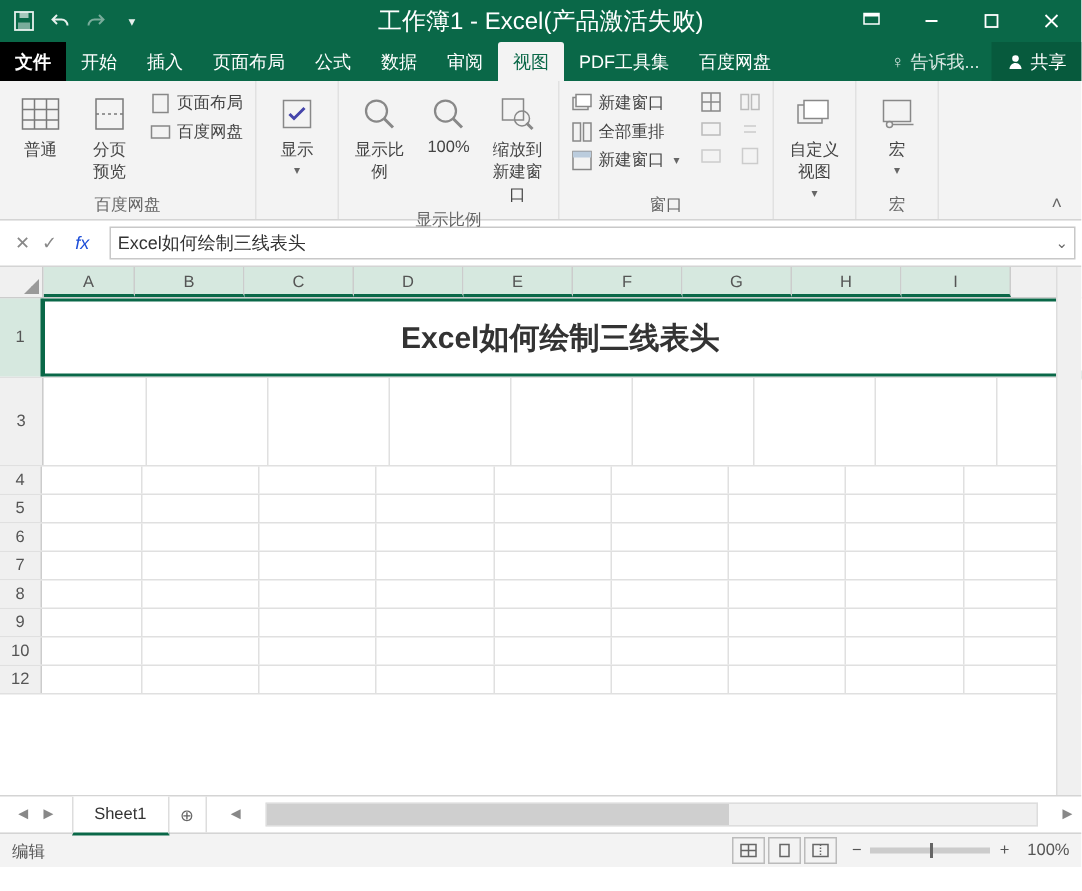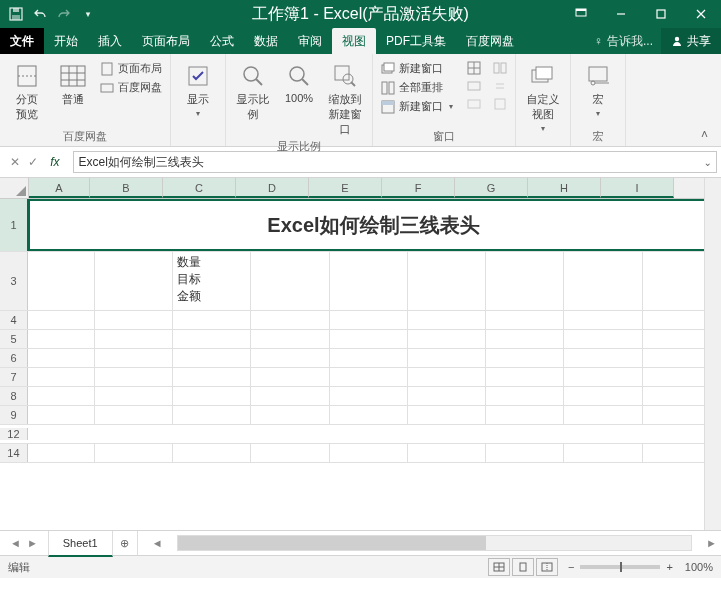--- a/index.html
+++ b/index.html
@@ -23,21 +23,21 @@
 .bigbtn{width:42px;display:flex;flex-direction:column;align-items:center;gap:2px;padding-top:4px;font-size:11px;color:#444;text-align:center}
 .bigbtn .ic{width:28px;height:28px;display:flex;align-items:center;justify-content:center}
 .stack{display:flex;flex-direction:column;gap:2px;padding-top:2px}
 .smallbtn{display:flex;align-items:center;gap:4px;font-size:11px;color:#444;padding:1px 2px}
 .smallbtn .ic{width:14px;height:14px;display:flex;align-items:center;justify-content:center}
 .collapse{position:absolute;right:6px;bottom:4px;width:14px;height:14px;color:#666}
 .fbar{height:26px;background:#fff;border-bottom:1px solid #d4d4d4;display:flex;align-items:center;gap:4px;padding:2px 4px}
 .namebox{width:90px;border:1px solid #c8c8c8;background:#fff;height:20px;display:flex;align-items:center;padding:0 4px;font-size:12px}
 .namebox .dd{margin-left:auto;color:#666;font-size:9px}
 .fx-controls{display:flex;align-items:center;gap:8px;color:#888;padding:0 6px}
-.fx{font-style:italic;color:#14532d;padding:0 4px}
+.fx{font-style:italic;color:#1d4ed8;padding:0 4px}
 .formula{flex:1;border:1px solid #c8c8c8;height:20px;display:flex;align-items:center;padding:0 4px;font-size:12px}
 .formula .exp{margin-left:auto;color:#666;font-size:10px}
 .sheet{position:relative;background:#fff}
 .colhdrs{display:flex;height:20px;background:#f0f0f0;border-bottom:1px solid #ccc}
 .corner{width:28px;border-right:1px solid #ccc;background:#f0f0f0;position:relative}
 .corner::after{content:"";position:absolute;right:2px;bottom:2px;border:5px solid transparent;border-right-color:#999;border-bottom-color:#999}
 .ch{border-right:1px solid #ccc;text-align:center;font-size:11px;color:#555;line-height:20px}
 .ch.sel{background:#d6e8df;border-bottom:2px solid #0a6848}
 .rows{}
 .row{display:flex;border-bottom:1px solid #e0e0e0}
@@ -140,38 +140,38 @@
       <span>共享</span>
     </div>
 </div>
 
 <div class="ribbon">
   <div class="group">
     <div class="body">
       <div class="bigbtn">
           <div class="ic">
             <svg width="26" height="22">
-              <rect x="4" y="1" width="18" height="20" fill="none" stroke="#7a7a7a"></rect>
-              <line x1="4" y1="11" x2="22" y2="11" stroke="#7a7a7a" stroke-dasharray="2"></line>
-            </svg>
-          </div>
-          <span style="white-space:pre-line">分页
-预览</span>
-        </div>
-      <div class="bigbtn">
-          <div class="ic">
-            <svg width="26" height="22">
               <rect x="1" y="1" width="24" height="20" fill="none" stroke="#7a7a7a"></rect>
               <line x1="1" y1="8" x2="25" y2="8" stroke="#7a7a7a"></line>
               <line x1="1" y1="15" x2="25" y2="15" stroke="#7a7a7a"></line>
               <line x1="9" y1="1" x2="9" y2="21" stroke="#7a7a7a"></line>
               <line x1="17" y1="1" x2="17" y2="21" stroke="#7a7a7a"></line>
             </svg>
           </div>
           <span>普通</span>
+        </div>
+      <div class="bigbtn">
+          <div class="ic">
+            <svg width="26" height="22">
+              <rect x="4" y="1" width="18" height="20" fill="none" stroke="#7a7a7a"></rect>
+              <line x1="4" y1="11" x2="22" y2="11" stroke="#7a7a7a" stroke-dasharray="2"></line>
+            </svg>
+          </div>
+          <span style="white-space:pre-line">分页
+预览</span>
         </div>
       <div class="stack">
         <div class="smallbtn">
             <div class="ic">
               <svg width="14" height="14">
                 <rect x="2" y="1" width="10" height="12" fill="none" stroke="#888"></rect>
               </svg>
             </div>
             <span>页面布局</span>
           </div>
@@ -391,23 +391,20 @@
         <div class="cell" style="width: 72px; visibility: hidden;"></div>
         <div class="cell" style="width: 72px; visibility: hidden;"></div>
         <div class="cell" style="width: 72px; visibility: hidden;"></div>
         <div class="cell" style="width: 72px; visibility: hidden;"></div>
         <div class="cell" style="width: 72px; visibility: hidden;"></div>
       </div>
       <div class="row" style="height: 58px;">
         <div class="rh">3</div>
         <div class="cell" style="width: 60px;"></div>
         <div class="cell" style="width: 72px;"></div>
-        <div class="cell" style="width: 72px; white-space: pre-line; align-items: flex-start; padding-top: 2px;">数量
-目标
-金额</div>
         <div class="cell" style="width: 72px;"></div>
         <div class="cell" style="width: 72px;"></div>
         <div class="cell" style="width: 72px;"></div>
         <div class="cell" style="width: 72px;"></div>
         <div class="cell" style="width: 72px;"></div>
         <div class="cell" style="width: 72px;"></div>
       </div>
       <div class="row" style="height: 18px;">
         <div class="rh">4</div>
         <div class="cell" style="width: 60px;"></div>
@@ -473,34 +470,34 @@
         <div class="cell" style="width: 60px;"></div>
         <div class="cell" style="width: 72px;"></div>
         <div class="cell" style="width: 72px;"></div>
         <div class="cell" style="width: 72px;"></div>
         <div class="cell" style="width: 72px;"></div>
         <div class="cell" style="width: 72px;"></div>
         <div class="cell" style="width: 72px;"></div>
         <div class="cell" style="width: 72px;"></div>
         <div class="cell" style="width: 72px;"></div>
       </div>
-      <div class="row" style="height: 18px; align-items: center;">
+      <div class="row" style="height: 18px;">
+        <div class="rh">10</div>
+        <div class="cell" style="width: 60px;"></div>
+        <div class="cell" style="width: 72px;"></div>
+        <div class="cell" style="width: 72px;"></div>
+        <div class="cell" style="width: 72px;"></div>
+        <div class="cell" style="width: 72px;"></div>
+        <div class="cell" style="width: 72px;"></div>
+        <div class="cell" style="width: 72px;"></div>
+        <div class="cell" style="width: 72px;"></div>
+        <div class="cell" style="width: 72px;"></div>
+      </div>
+      <div class="row" style="height: 18px;">
         <div class="rh">12</div>
-        <div class="cell" style="width: 60px;"></div>
-        <div class="cell" style="width: 72px;"></div>
-        <div class="cell" style="width: 72px;"></div>
-        <div class="cell" style="width: 72px;"></div>
-        <div class="cell" style="width: 72px;"></div>
-        <div class="cell" style="width: 72px;"></div>
-        <div class="cell" style="width: 72px;"></div>
-        <div class="cell" style="width: 72px;"></div>
-        <div class="cell" style="width: 72px;"></div>
-      </div>
-      <div class="row" style="height: 18px;">
-        <div class="rh">14</div>
         <div class="cell" style="width: 60px;"></div>
         <div class="cell" style="width: 72px;"></div>
         <div class="cell" style="width: 72px;"></div>
         <div class="cell" style="width: 72px;"></div>
         <div class="cell" style="width: 72px;"></div>
         <div class="cell" style="width: 72px;"></div>
         <div class="cell" style="width: 72px;"></div>
         <div class="cell" style="width: 72px;"></div>
         <div class="cell" style="width: 72px;"></div>
       </div>

